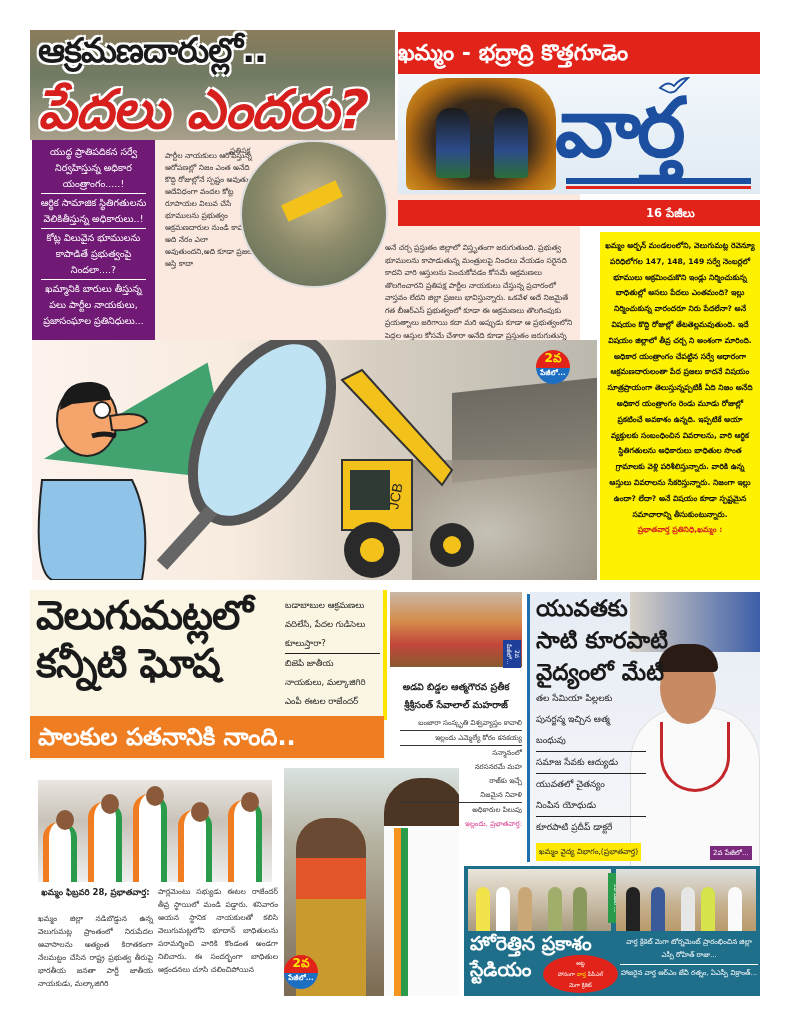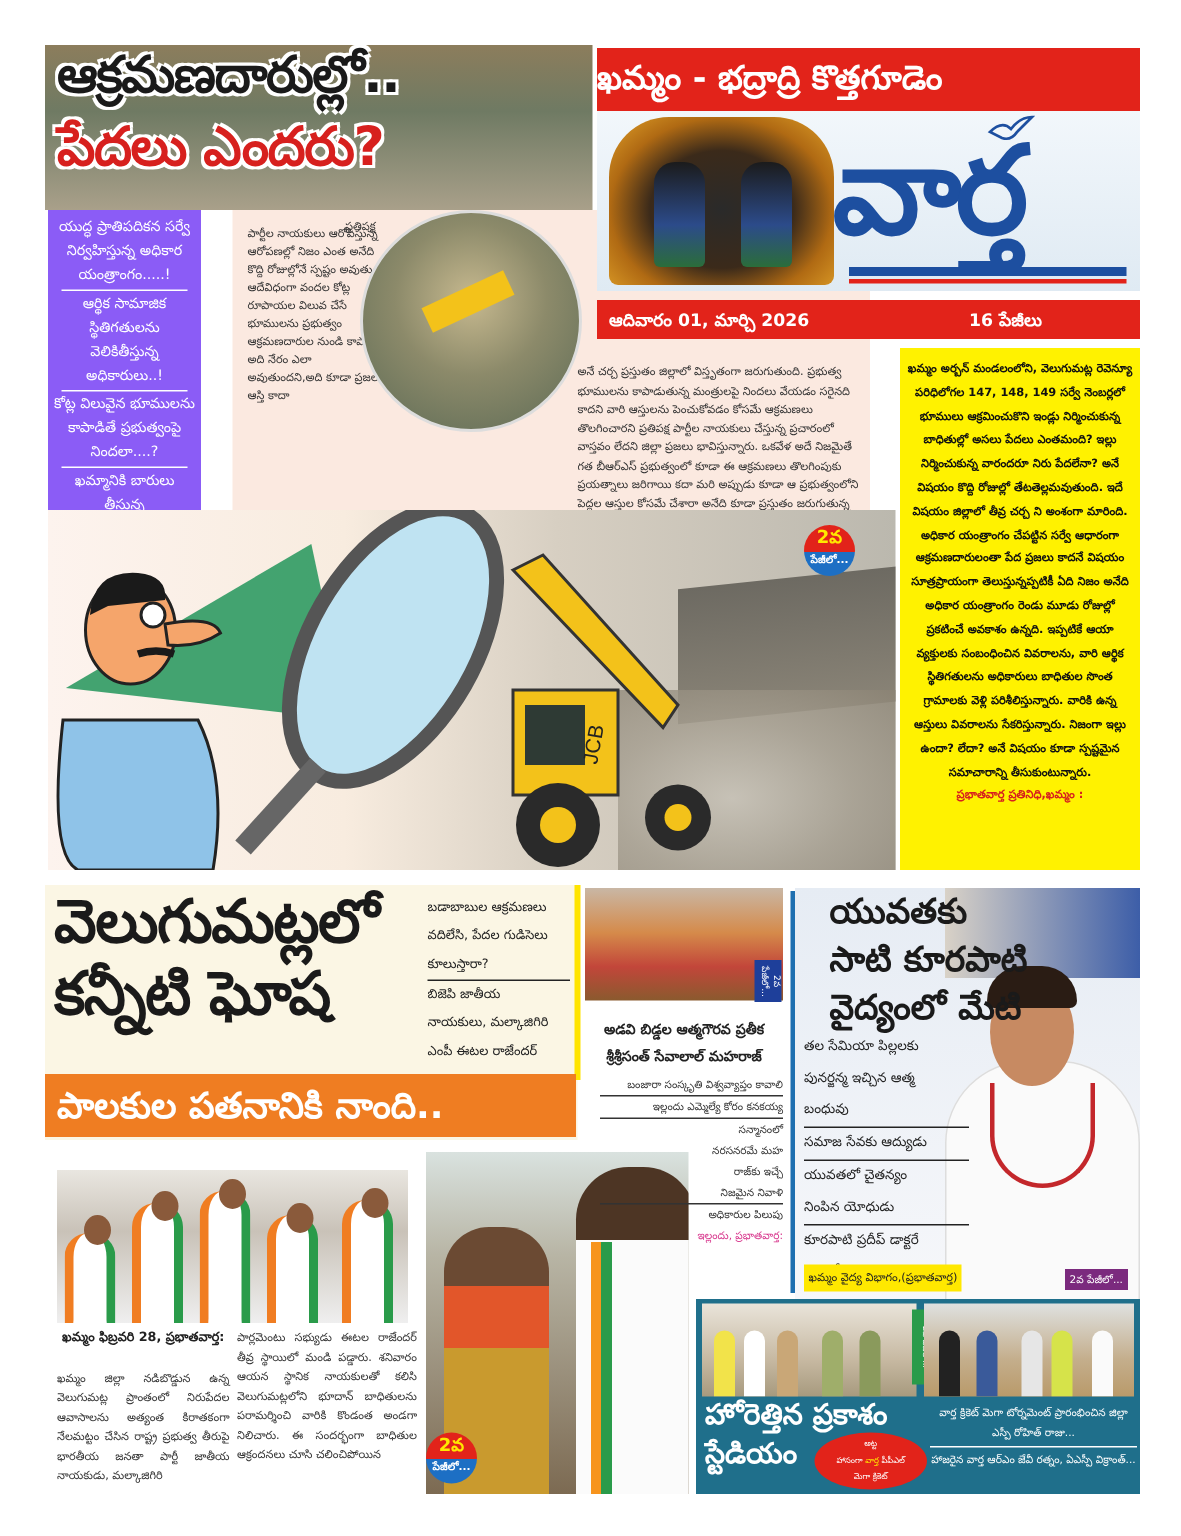--- a/index.html
+++ b/index.html
@@ -11,29 +11,29 @@
   #hero-photo-bg {
     left: 30px; top: 30px; width: 365px; height: 110px;
     background: linear-gradient(180deg, #8c7d5c 0%, #6f7a63 40%, #a9a08a 100%);
   }
   #headline-1 {
     left: 38px; top: 30px; font-size: 34px; font-weight: bold; color: #1a1a1a;
     text-shadow: 2px 2px 0 #fff, -2px -2px 0 #fff, 2px -2px 0 #fff, -2px 2px 0 #fff;
     letter-spacing: -1px; white-space: nowrap;
   }
   #headline-2 {
-    left: 38px; top: 78px; font-size: 36px; font-weight: bold; color: #d7201e;
+    left: 38px; top: 78px; font-size: 54px; font-weight: bold; color: #d7201e;
     text-shadow: 2px 2px 0 #fff, -2px -2px 0 #fff, 2px -2px 0 #fff, -2px 2px 0 #fff;
-    letter-spacing: -1px; white-space: nowrap;
+    letter-spacing: -1px; white-space: nowrap; font-style: italic;
   }
 
   
   #purple-box {
-    left: 32px; top: 140px; width: 102px; height: 214px;
-    background: #8b5cf6; color: #fff; padding: 4px 3px; text-align: center;
+    left: 32px; top: 140px; width: 123px; height: 214px;
+    background: #701a75; color: #fff; padding: 4px 3px; text-align: center;
     font-size: 9.5px; line-height: 16px;
   }
   #purple-box .sep { border-top: 1px solid #fff; margin: 1px 6px; }
 
   
   #cream-area {
     left: 155px; top: 140px; width: 425px; height: 230px; background: #fbe9e0;
   }
   #opp-text {
     left: 165px; top: 150px; width: 95px; font-size: 7.5px; line-height: 12px; color: #333;
@@ -153,21 +153,21 @@
   #doctor-bar { left: 527px; top: 594px; width: 3px; height: 268px; background: #1e6fb0; }
   #doctor-bg {
     left: 530px; top: 592px; width: 230px; height: 275px;
     background: linear-gradient(180deg, #e6ecf4 0%, #f6f7fa 100%); overflow: hidden;
   }
   #doctor-bg .coat { position: absolute; left: 100px; top: 115px; width: 130px; height: 165px; border-radius: 55px 55px 0 0; background: #fafafa; box-shadow: inset 0 0 0 1px #ddd; }
   #doctor-bg .face { position: absolute; left: 130px; top: 60px; width: 56px; height: 72px; border-radius: 50%; background: #c78a62; }
   #doctor-bg .hair { position: absolute; left: 128px; top: 52px; width: 60px; height: 28px; border-radius: 30px 30px 6px 6px; background: #2a1c14; }
   #doctor-bg .steth { position: absolute; left: 130px; top: 130px; width: 70px; height: 70px; border: 3px solid #c3272b; border-top: none; border-radius: 0 0 35px 35px; }
   #doctor-bg .top-photo { position: absolute; left: 100px; top: 0; width: 130px; height: 60px; background: linear-gradient(90deg, #d9d2c7 0%, #3d5ea8 100%); }
-  #doctor-head { left: 536px; top: 592px; font-size: 23px; font-weight: bold; color: #1a1a1a; line-height: 32px; white-space: nowrap; margin-left: 17px; }
+  #doctor-head { left: 536px; top: 592px; font-size: 23px; font-weight: bold; color: #1a1a1a; line-height: 32px; white-space: nowrap; }
   #doctor-deck { left: 536px; top: 688px; width: 110px; font-size: 9px; line-height: 21px; color: #222; }
   #doctor-deck .u { border-bottom: 1px solid #222; }
   #doctor-byline { left: 536px; top: 843px; height: 18px; background: #ffe800; font-size: 7.5px; line-height: 18px; padding: 0 3px; color: #222; white-space: nowrap; }
   #doctor-page2 { left: 710px; top: 846px; height: 14px; background: #7b2a7e; color: #fff; font-size: 7px; line-height: 14px; padding: 0 3px; white-space: nowrap; }
 
   
   #cricket-box {
     left: 464px; top: 866px; width: 296px; height: 130px; background: #1f6f8b;
   }
   #cricket-photo1 { left: 468px; top: 869px; width: 143px; height: 62px; background: linear-gradient(180deg, #e9e4da 0%, #c7b9a2 60%, #a79a7e 100%); overflow: hidden; }
@@ -225,21 +225,20 @@
   <div class="idol" style="left:30px"></div>
   <div class="idol" style="left:88px"></div>
 </div>
 <svg id="bird-icon" class="abs" viewBox="0 0 32 20">
   <path d="M2 12 Q10 4 16 10 Q22 2 30 2 Q24 8 20 12 Q16 18 10 16 Z" fill="none" stroke="#1d4fa0" stroke-width="1.8"></path>
 </svg>
 <div id="brand-logo" class="abs">వార్త</div>
 <div id="brand-underline-blue" class="abs"></div>
 <div id="brand-underline-red" class="abs"></div>
 <div id="date-bar" class="abs">
-  <span class="date">ఆదివారం 01, మార్చి 2026</span>
   <span class="pages">16 పేజీలు</span>
 </div>
 
 <div id="yellow-box" class="abs">
   <span>ఖమ్మం అర్బన్ మండలంలోని, వెలుగుమట్ల రెవెన్యూ పరిధిలోగల 147, 148, 149 సర్వే నెంబర్లలో భూములు ఆక్రమించుకొని ఇండ్లు నిర్మించుకున్న బాధితుల్లో అసలు పేదలు ఎంతమంది? ఇల్లు నిర్మించుకున్న వారందరూ నిరు పేదలేనా? అనే విషయం కొద్ది రోజుల్లో తేటతెల్లమవుతుంది. ఇదే విషయం జిల్లాలో తీవ్ర చర్చ ని అంశంగా మారింది. అధికార యంత్రాంగం చేపట్టిన సర్వే ఆధారంగా ఆక్రమణదారులంతా పేద ప్రజలు కాదనే విషయం సూత్రప్రాయంగా తెలుస్తున్నప్పటికీ ఏది నిజం అనేది అధికార యంత్రాంగం రెండు మూడు రోజుల్లో ప్రకటించే అవకాశం ఉన్నది. ఇప్పటికే ఆయా వ్యక్తులకు సంబంధించిన వివరాలను, వారి ఆర్థిక స్థితిగతులను అధికారులు బాధితుల సొంత గ్రామాలకు వెళ్లి పరిశీలిస్తున్నారు. వారికి ఉన్న ఆస్తులు వివరాలను సేకరిస్తున్నారు. నిజంగా ఇల్లు ఉందా? లేదా? అనే విషయం కూడా స్పష్టమైన సమాచారాన్ని తీసుకుంటున్నారు.</span><br>
   <span id="yellow-byline">ప్రభాతవార్త ప్రతినిధి,ఖమ్మం :</span>
 </div>
 
 <div id="cartoon-area" class="abs">
   <div id="green-beam"></div>

